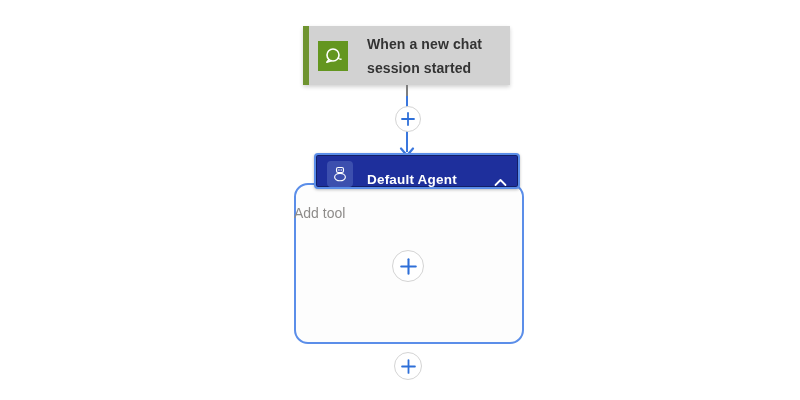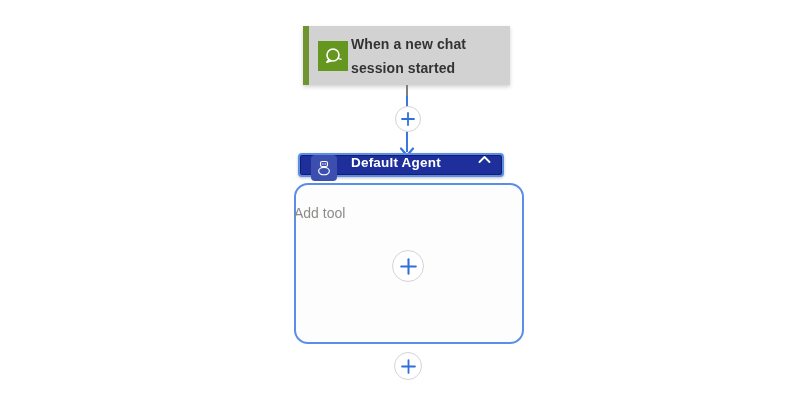--- a/index.html
+++ b/index.html
@@ -12,21 +12,21 @@
     background:var(--trigger-bg);border-left:6px solid var(--trigger-green);
     box-shadow:0 2px 4px rgba(0,0,0,.18);
     display:flex;align-items:center;box-sizing:border-box;padding-left:9px;
     cursor:pointer;
   }
   .trigger-icon{
     width:30px;height:30px;background:var(--icon-green);flex:0 0 30px;
     display:flex;align-items:center;justify-content:center;
   }
   .trigger-title{
-    margin-left:3px;width:150px;font-size:14px;font-weight:700;
+    margin-left:19px;width:150px;font-size:14px;font-weight:700;
     color:var(--trigger-text);line-height:24px;letter-spacing:.1px;
   }
 
   
   .stub{position:absolute;left:406px;top:85px;width:2px;height:11px;background:var(--stub-gray);}
   .vline{position:absolute;left:406px;top:96px;width:2px;height:56px;background:var(--connector);}
   .arrowhead{position:absolute;left:399px;top:144px;color:var(--connector);}
 
   
   .plus-circle{
@@ -44,24 +44,24 @@
     border:2px solid var(--selection);border-radius:14px;background:#fdfdfd;
     box-sizing:border-box;
   }
   .add-tool-label{
     position:absolute;left:294px;top:205px;width:230px;text-align:left;
     font-size:14px;color:var(--muted);
   }
 
   
   .agent-header{
-    position:absolute;left:298px;top:153px;width:206px;height:24px;
+    position:absolute;left:314px;top:153px;width:206px;height:36px;
     background:var(--navy);border:2px solid var(--selection);border-radius:4px;
     box-shadow:inset 0 0 0 1px rgba(0,0,0,.35),0 1px 3px rgba(0,0,0,.25);
-    box-sizing:border-box;display:flex;align-items:flex-start;padding:0 11px;
+    box-sizing:border-box;display:flex;align-items:flex-end;padding:0 11px;
     cursor:pointer;
   }
   .agent-icon-tile{
     width:26px;height:26px;border-radius:4px;background:var(--navy-tile);
     display:flex;align-items:center;justify-content:center;flex:0 0 26px;
   }
   .agent-title{
     flex:1;margin-left:14px;color:#ffffff;font-size:13.5px;font-weight:700;
     letter-spacing:.2px;white-space:nowrap;
   }

